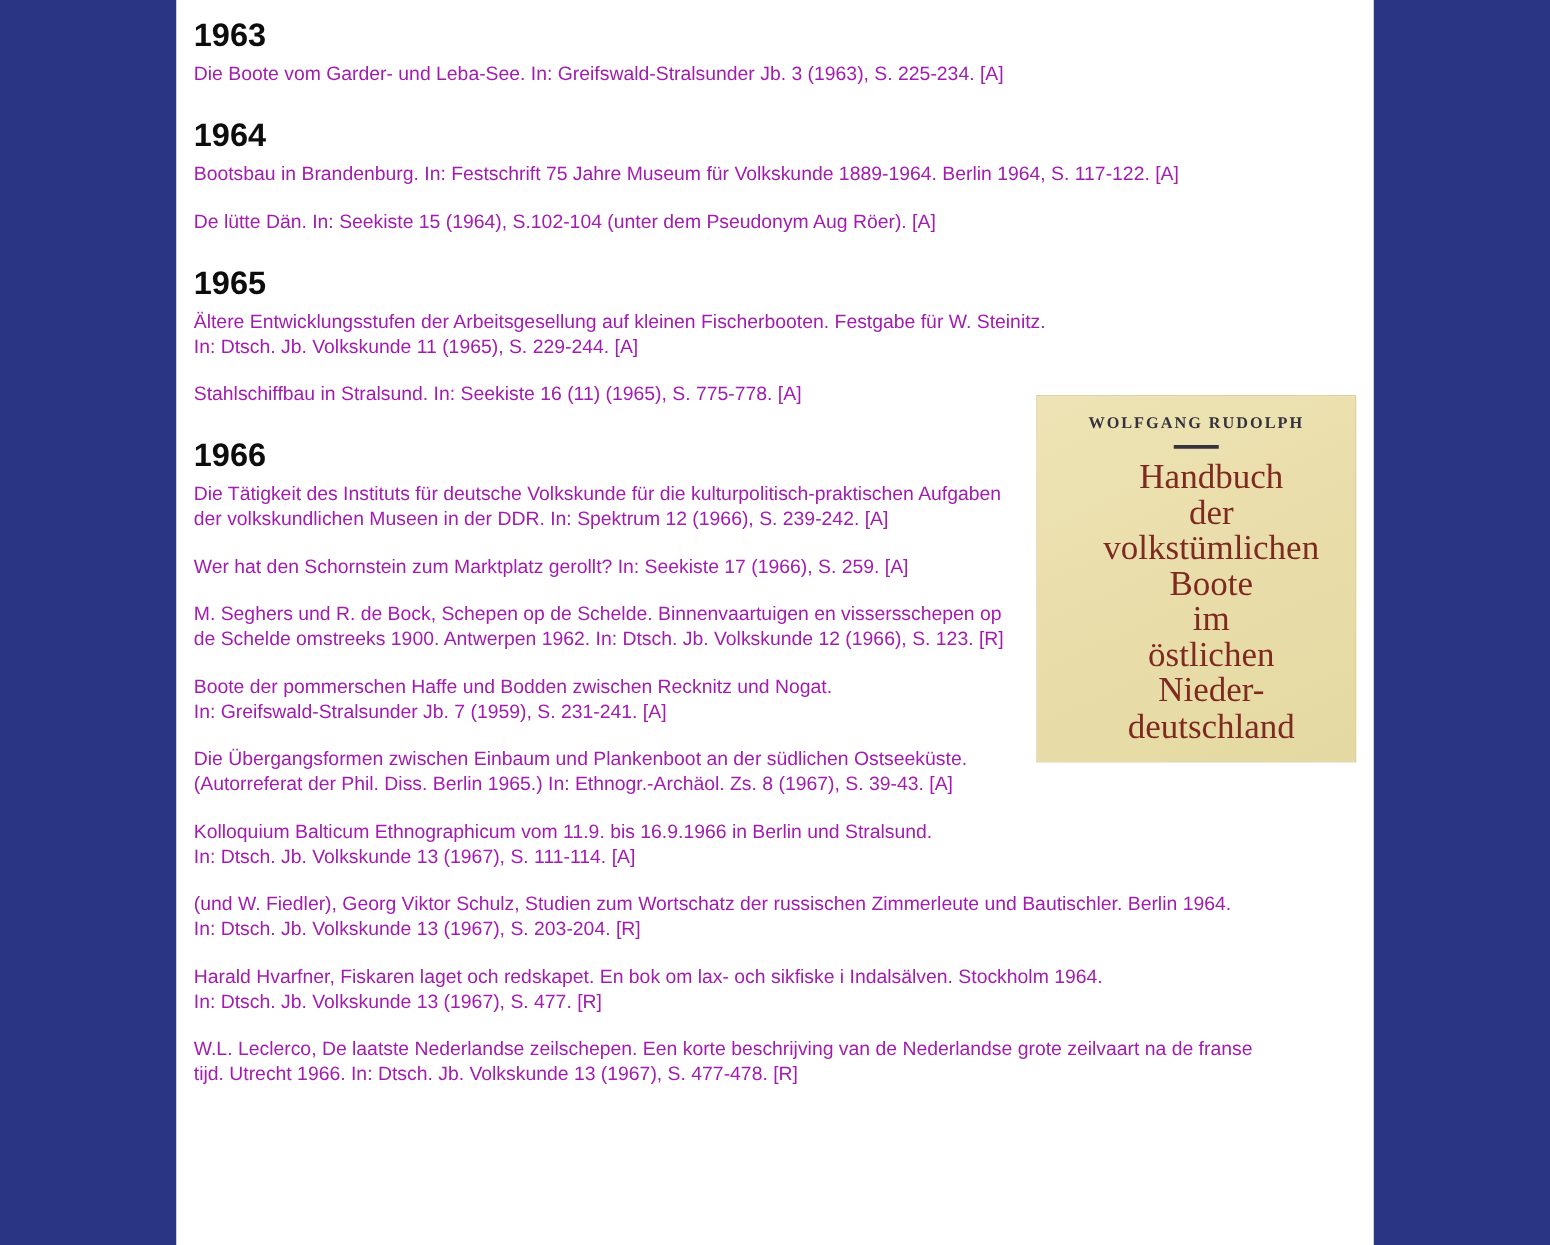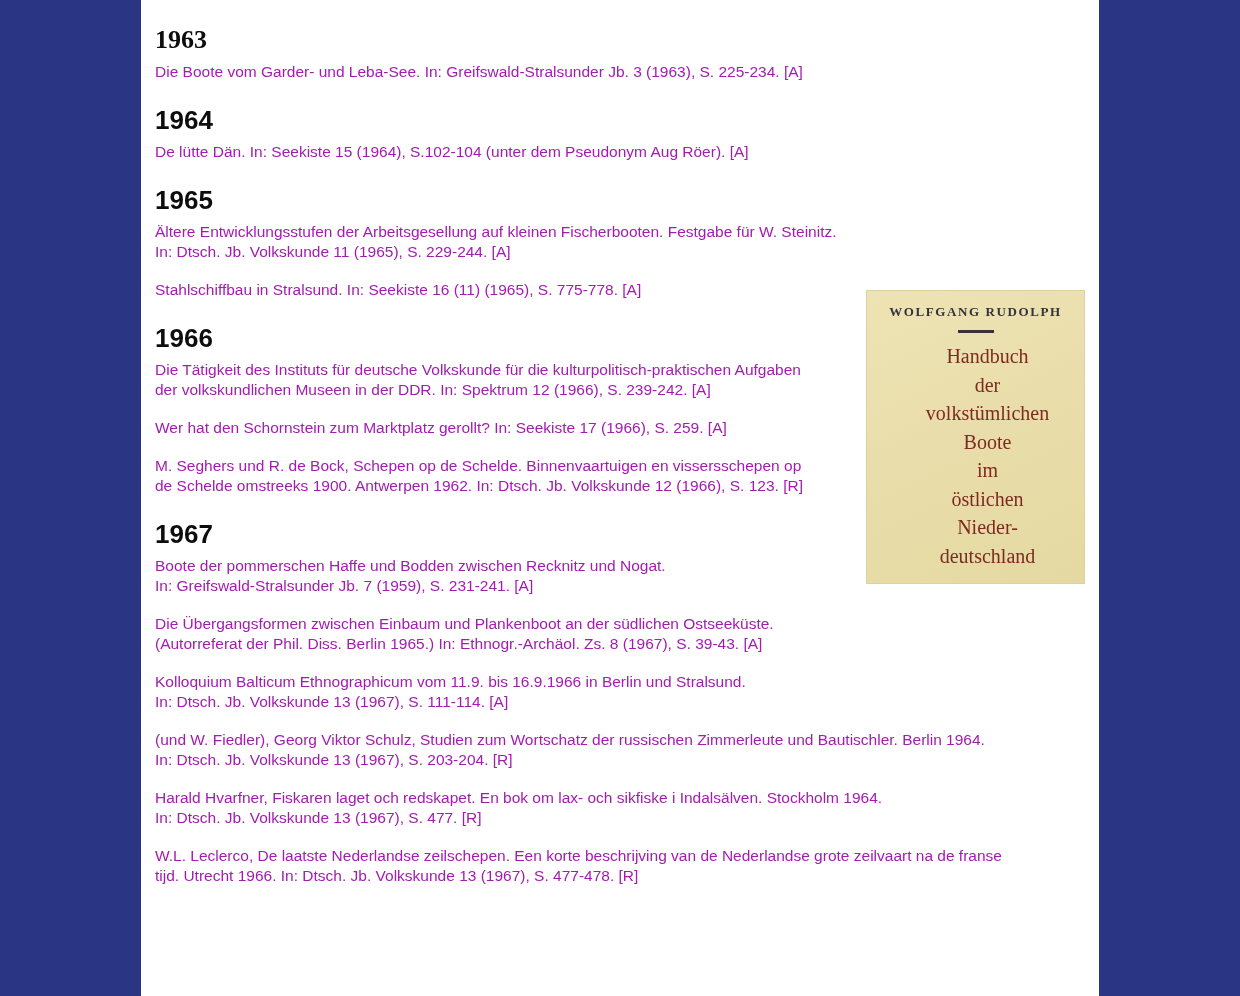--- a/index.html
+++ b/index.html
@@ -24,32 +24,32 @@
     overflow: hidden;
     color: #121212;
   }
   h2.year {
     font-size: 26px;
     line-height: 26px;
     font-weight: bold;
     color: #0d0d0d;
     margin: 25px 0 9px 0;
   }
-  h2.year.first { margin-top: 20px; font-family: Liberation Serif, serif; }
+  h2.year.first { margin-top: 8px; }
   p.entry {
     font-size: 15.5px;
     line-height: 20px;
     margin: 0 0 18px 0;
     white-space: pre-line;
     color: #a21caf;
   }
   p.entry b { font-weight: bold; }
   .cover {
     float: right;
-    width: 219px;
+    width: 256px;
     height: 294px;
     margin: 10px 0 6px 8px;
     box-sizing: border-box;
     background: linear-gradient(155deg, #eee3b4 0%, #e9deab 45%, #e5d9a2 100%);
     border: 1px solid #dcd2a0;
     text-align: center;
     padding-top: 13px;
   }
   .cover-author {
     font-family: "Liberation Serif", serif;
@@ -59,40 +59,41 @@
     color: #35323b;
   }
   .cover-rule {
     width: 36px;
     height: 3px;
     background: #35323b;
     margin: 10px auto 9px auto;
   }
   .cover-title {
     font-family: "Liberation Serif", serif;
-    font-size: 20px;
+    font-size: 28px;
     line-height: 28.5px;
     color: #7f2a21;
     white-space: pre-line;
     padding-left: 24px;
   }
 </style>
 </head>
 <body>
 
 <div class="canvas">
   <div class="page">
 
     <section>
       <h2 class="year first">1963</h2>
       <p class="entry">Die Boote vom Garder- und Leba-See. In: Greifswald-Stralsunder Jb. 3 (1963), S. 225-234. [A]</p>
     </section>
 
     <section>
       <h2 class="year">1964</h2>
+      <p class="entry">Bootsbau in Brandenburg. In: Festschrift 75 Jahre Museum für Volkskunde 1889-1964. Berlin 1964, S. 117-122. [A]</p>
       <p class="entry">De lütte Dän. In: Seekiste 15 (1964), S.102-104 (unter dem Pseudonym Aug Röer). [A]</p>
     </section>
 
     <section>
       <h2 class="year">1965</h2>
       <p class="entry">Ältere Entwicklungsstufen der Arbeitsgesellung auf kleinen Fischerbooten. Festgabe für W. Steinitz.
 In: Dtsch. Jb. Volkskunde 11 (1965), S. 229-244. [A]</p>
 
       <div class="cover">
         <div class="cover-author">WOLFGANG RUDOLPH</div>
@@ -113,21 +114,20 @@
     <section>
       <h2 class="year">1966</h2>
       <p class="entry">Die Tätigkeit des Instituts für deutsche Volkskunde für die kulturpolitisch-praktischen  Aufgaben
 der volkskundlichen Museen in der DDR. In: Spektrum 12 (1966), S. 239-242. [A]</p>
       <p class="entry">Wer hat den Schornstein zum Marktplatz gerollt? In: Seekiste 17 (1966), S. 259. [A]</p>
       <p class="entry">M. Seghers und R. de Bock, Schepen op de Schelde. Binnenvaartuigen en vissersschepen op
 de Schelde omstreeks 1900. Antwerpen 1962. In: Dtsch. Jb. Volkskunde 12 (1966), S. 123. [R]</p>
     </section>
 
     <section>
-      <h2 class="year">1967</h2>
       <p class="entry">Boote der pommerschen Haffe und Bodden zwischen Recknitz und Nogat.
 In: Greifswald-Stralsunder Jb. 7 (1959), S. 231-241. [A]</p>
       <p class="entry">Die Übergangsformen zwischen Einbaum und Plankenboot an der südlichen Ostseeküste.
 (Autorreferat der Phil. Diss. Berlin 1965.) In: Ethnogr.-Archäol. Zs. 8 (1967), S. 39-43. [A]</p>
       <p class="entry">Kolloquium Balticum Ethnographicum vom 11.9. bis 16.9.1966 in Berlin und Stralsund.
 In: Dtsch. Jb. Volkskunde 13 (1967), S. 111-114. [A]</p>
       <p class="entry">(und W. Fiedler), Georg Viktor Schulz, Studien zum Wortschatz der russischen Zimmerleute und Bautischler. Berlin 1964.
 In: Dtsch. Jb. Volkskunde 13 (1967), S. 203-204. [R]</p>
       <p class="entry">Harald Hvarfner, Fiskaren laget och redskapet. En bok om lax- och sikfiske i Indalsälven. Stockholm 1964.
 In: Dtsch. Jb. Volkskunde 13 (1967), S. 477. [R]</p>

